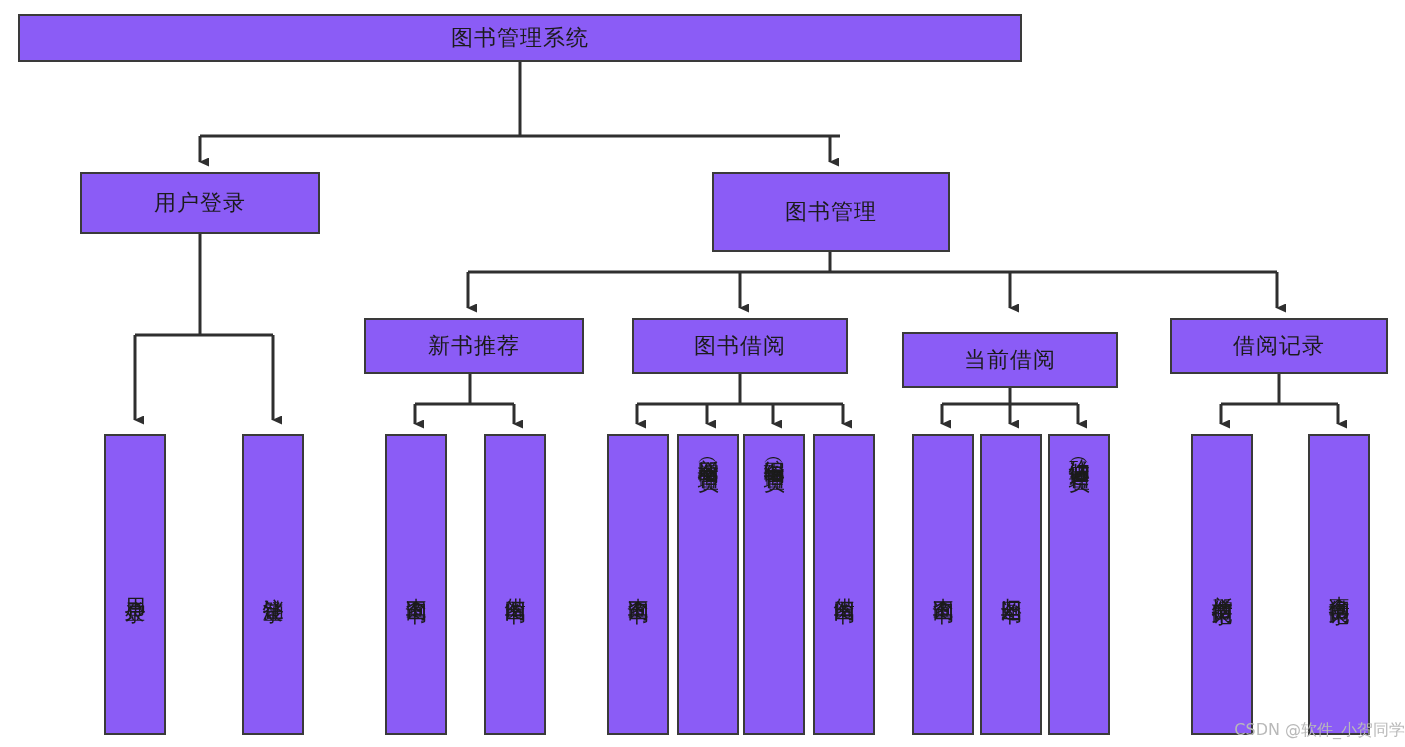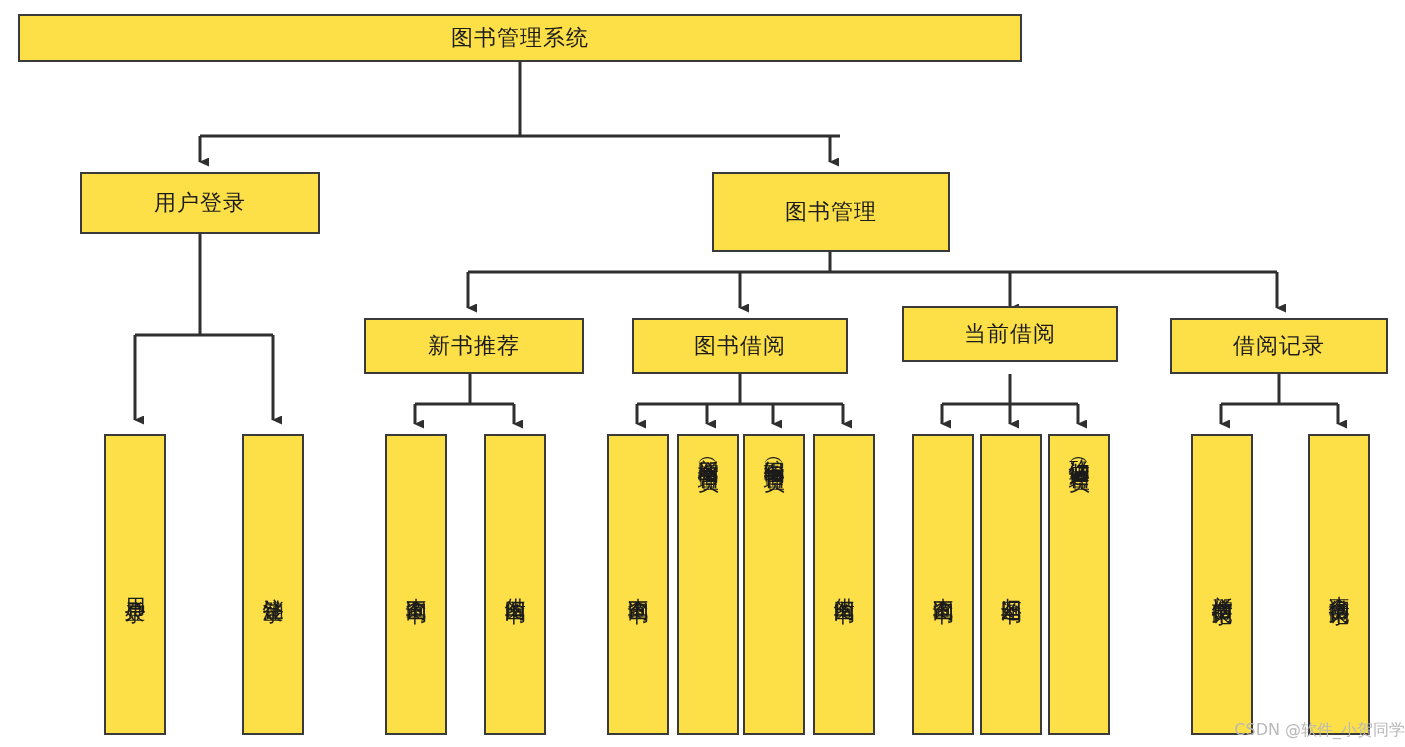--- a/index.html
+++ b/index.html
@@ -26,21 +26,21 @@
     position: absolute;
     left: 0;
     top: 0;
     width: 1405px;
     height: 747px;
     display: block;
   }
   .node-box {
     position: absolute;
     box-sizing: border-box;
-    background: #fde047;
+    background: #8b5cf6;
     border: 2px solid #3a3a3a;
     display: flex;
     align-items: center;
     justify-content: center;
     overflow: hidden;
   }
   .node-label-h {
     font-size: 22px;
     color: #1b1b1b;
     line-height: 1.1;
@@ -155,21 +155,21 @@
   </div>
 
   <div class="node-box" style="left:348px; top:318px; width:220px; height:56px;margin-left:16px;">
     <span class="node-label-h">新书推荐</span>
   </div>
 
   <div class="node-box" style="left:632px; top:318px; width:216px; height:56px;justify-content:center;">
     <span class="node-label-h">图书借阅</span>
   </div>
 
-  <div class="node-box" style="left:902px; top:306px; width:216px; height:56px;">
+  <div class="node-box" style="left:902px; top:332px; width:216px; height:56px;">
     <span class="node-label-h">当前借阅</span>
   </div>
 
   <div class="node-box" style="left:1170px; top:318px; width:218px; height:56px;">
     <span class="node-label-h">借阅记录</span>
   </div>
 
   <div class="node-box leaf center-text" style="left:104px; top:434px; width:62px; height:301px;">
     <span class="node-label-v">用户登录</span>
   </div>

